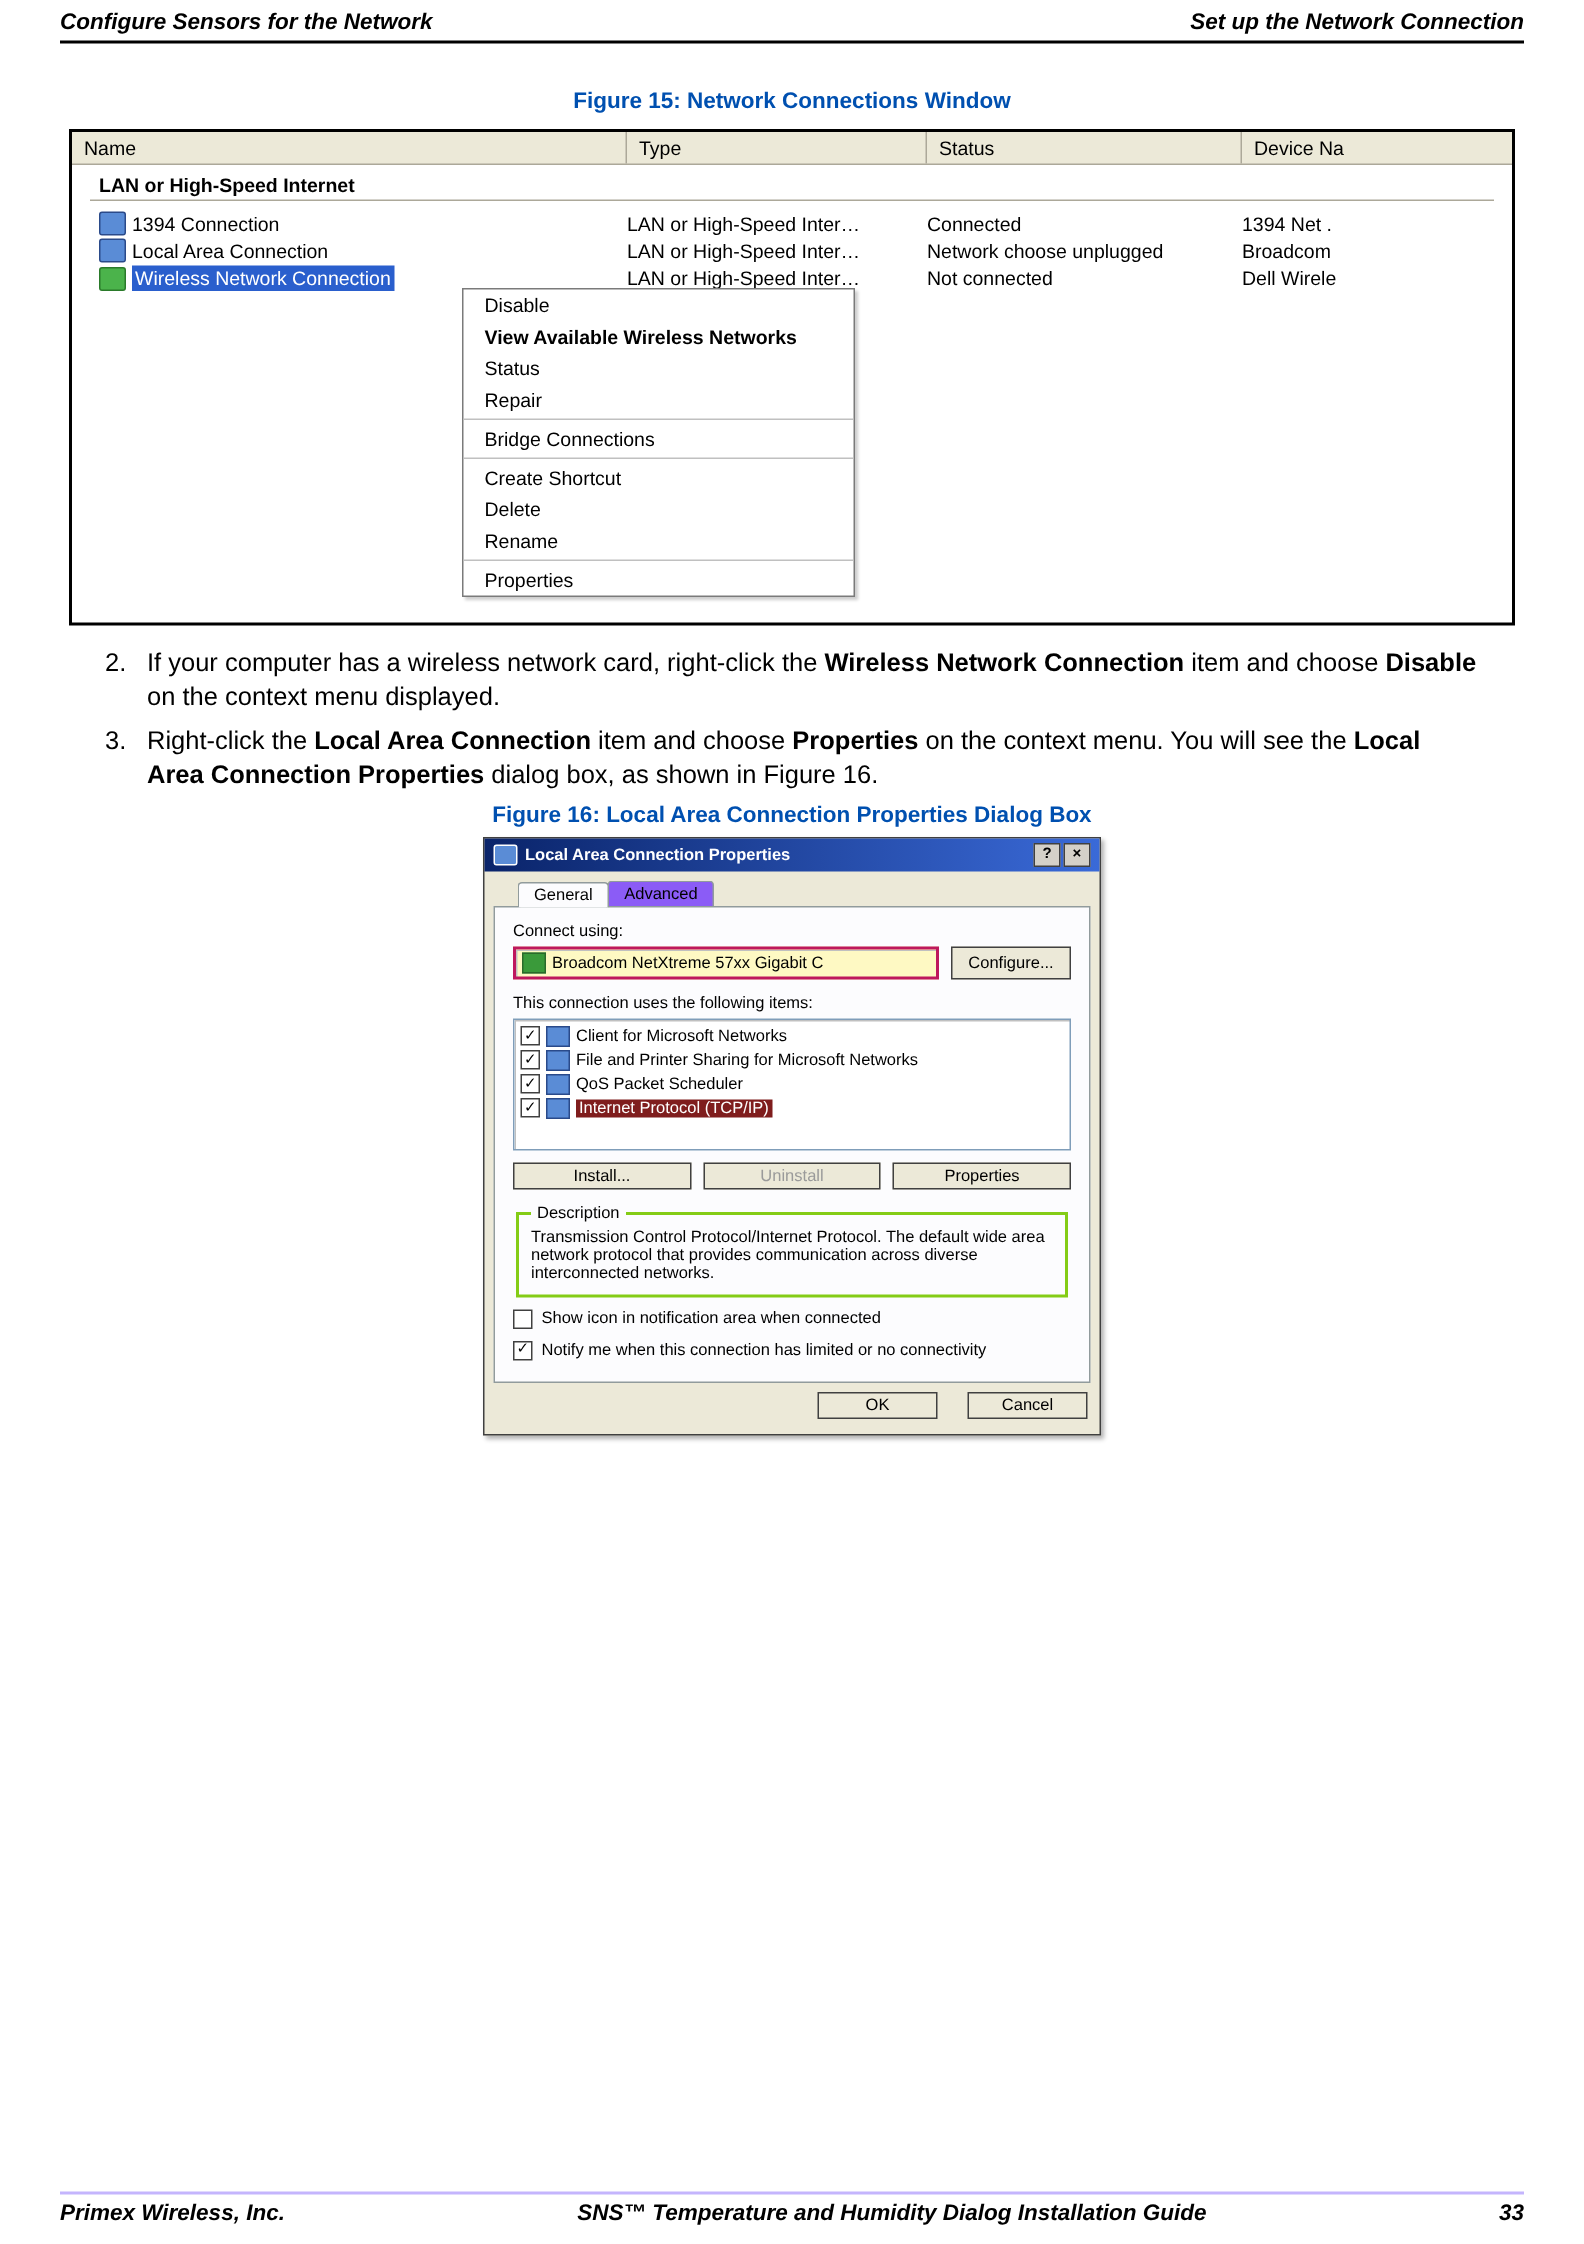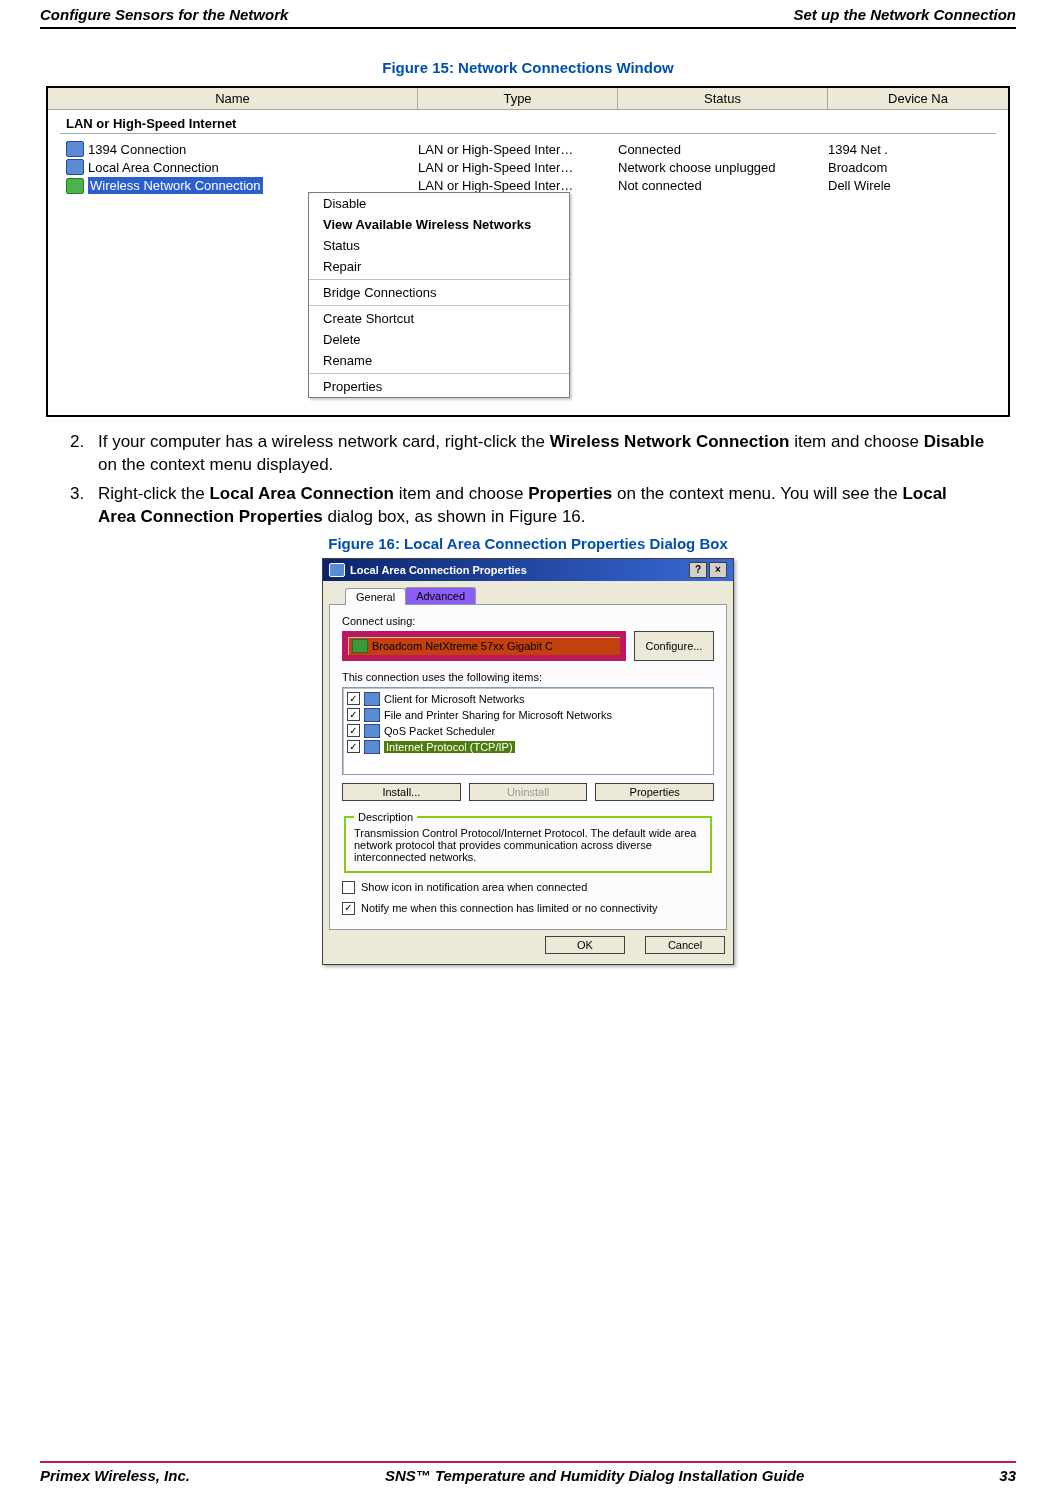--- a/index.html
+++ b/index.html
@@ -45,21 +45,20 @@
     width: 960px;
     background: #fff;
     font-family: Tahoma, Arial, sans-serif;
     font-size: 13px;
     color: #000;
   }
   .win-headers {
     display: flex;
     background: #ece9d8;
     border-bottom: 1px solid #aca899;
-    text-align: center;
   }
   .win-headers > div {
     padding: 3px 8px;
     border-right: 1px solid #aca899;
     box-sizing: border-box;
   }
   .col-name { width: 370px; }
   .col-type { width: 200px; }
   .col-status { width: 210px; }
   .col-dev  { flex: 1; border-right: none !important;}
@@ -163,22 +162,22 @@
   .dlg .panel {
     margin: 0 6px 6px 6px;
     background:#fcfcfe;
     border:1px solid #919b9c;
     padding: 10px 12px 14px 12px;
   }
   .dlg .lbl { margin-bottom:4px; }
   .dlg .adapter-row { display:flex; gap:8px; margin-bottom:10px;}
   .dlg .adapter {
     flex:1;
-    background:#c2410c;
-    border:6px solid #be185d;
+    background:#fef9c3;
+    border:2px solid #be185d;
     padding:2px 4px;
     display:flex;
     align-items:center;
     gap:4px;
     box-shadow: inset 1px 1px 0 #c0c0c0;
   }
   .dlg .adapter .aicon { width:14px; height:12px; background:#3a9a3a; border:1px solid #2a6a2a;}
   .dlg button.small {
     font-family: Tahoma, Arial, sans-serif;
     font-size:11px;
@@ -196,21 +195,21 @@
     overflow:hidden;
   }
   .dlg .itemsbox .it { display:flex; align-items:center; gap:4px; padding:1px 0;}
   .dlg .itemsbox .chk {
     width:11px; height:11px; border:1px solid #404040; background:#fff;
     display:flex; align-items:center; justify-content:center;
     font-size:10px; line-height:10px;
   }
   .dlg .itemsbox .iicon { width:14px; height:12px; background:#5a8cd6; border:1px solid #2a4a8a;}
   .dlg .itemsbox .it.sel span.name {
-    background:#4d7c0f; color:#fff; padding:0 2px;
+    background:#7f1d1d; color:#fff; padding:0 2px;
   }
   .dlg .btnrow3 { display:flex; justify-content:space-between; gap:8px; margin-top:8px;}
   .dlg .btnrow3 button { flex:1; min-width:0;}
   .dlg button.disabled { color:#9a9a9a; }
   .dlg fieldset {
     border:2px solid #84cc16;
     margin-top:10px;
     padding:4px 8px 8px 8px;
   }
   .dlg fieldset legend { font-size:11px; padding:0 4px; }
@@ -223,21 +222,21 @@
   .dlg .okcancel {
     display:flex;
     justify-content:flex-end;
     gap:20px;
     padding: 0 8px 10px 0;
   }
 
   .footer {
     position:absolute;
     bottom:12px; left:40px; right:40px;
-    border-top: 2px solid #be185d;
+    border-top: 2px solid #c4b5fd;
     padding-top: 4px;
     display:flex;
     justify-content:space-between;
     font-style: italic;
     font-weight: bold;
     font-size: 15px;
   }
 </style>
 </head>
 <body>

